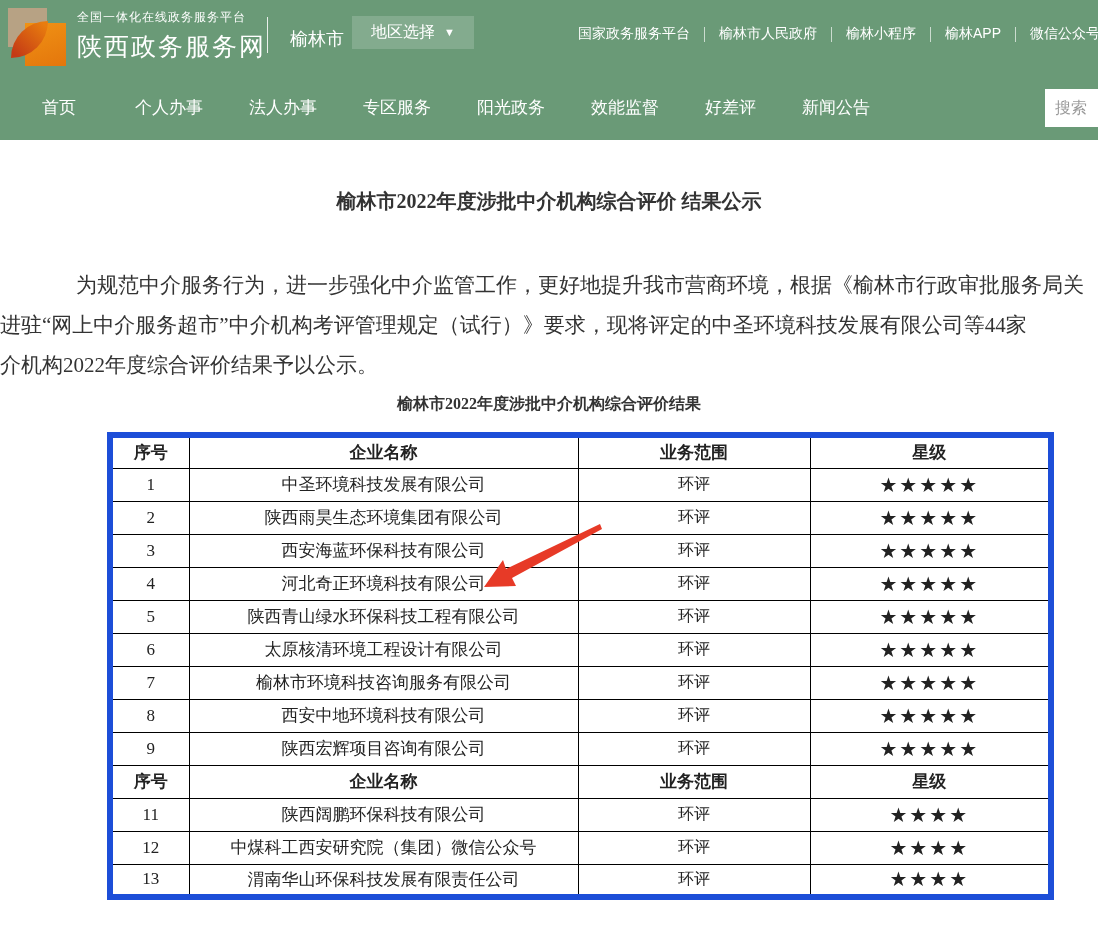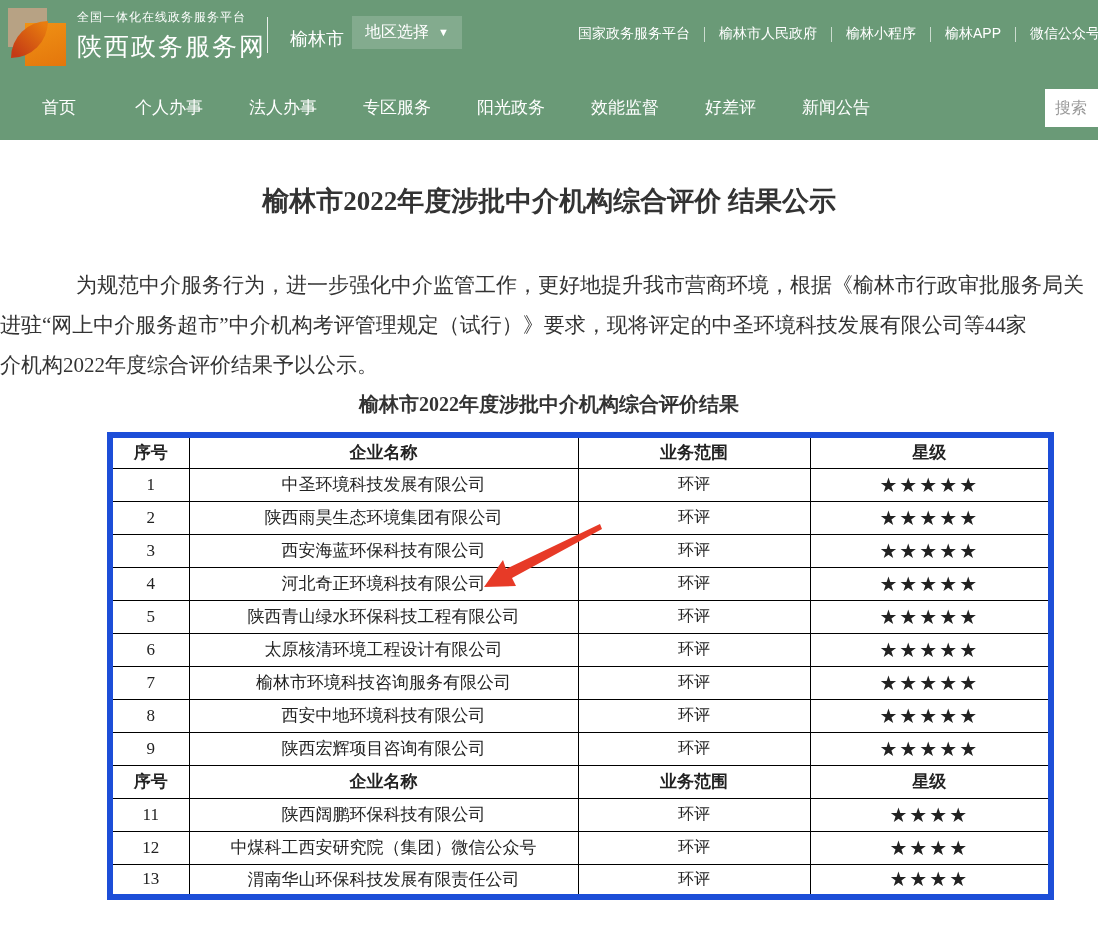--- a/index.html
+++ b/index.html
@@ -13,47 +13,47 @@
   .logo .sq-orange { position:absolute; left:17px; top:15px; width:41px; height:43px;
       background:linear-gradient(160deg,#f09214 0%,#e4760c 100%); }
   .logo .leaf { position:absolute; left:3px; top:13px; width:37px; height:37px;
       background:linear-gradient(45deg,#c43a16 10%,#e87c0e 90%);
       border-radius:100% 0 100% 0; }
   .brand { position:absolute; left:77px; top:9px; }
   .brand-small { font-size:12px; letter-spacing:1px; }
   .brand-big { font-size:25px; letter-spacing:2px; margin-top:4px; font-weight:500; }
   .v-divider { position:absolute; left:267px; top:17px; width:1px; height:36px; background:rgba(255,255,255,.85); }
   .city { position:absolute; left:290px; top:27px; font-size:18px; }
-  .region-btn { position:absolute; left:352px; top:16px; height:33px; padding:0 13px;
+  .region-btn { position:absolute; left:352px; top:16px; height:33px; padding:0 19px;
       background:rgba(255,255,255,.17); border:none; color:#fff; font-size:16px;
       display:flex; align-items:center; gap:9px; cursor:pointer; font-family:inherit; }
   .caret { font-size:11px; line-height:1; }
   .top-links { position:absolute; left:578px; top:25px; display:flex; align-items:center;
       white-space:nowrap; font-size:14px; }
   .top-link { cursor:pointer; }
   .top-sep { display:inline-block; width:1px; height:15px; background:rgba(255,255,255,.65); margin:0 14px; }
 
   
   .nav { position:relative; height:65px; background:#6a9a77; color:#fff;
       display:flex; align-items:center; padding-left:42px; gap:46px; }
   .nav-item { font-size:17px; cursor:pointer; }
   .nav-item:first-child { margin-right:13px; }
   .search-box { position:absolute; left:1045px; top:14px; width:150px; height:38px;
       background:#fff; border:none; outline:none; padding:0 10px; font-size:16px;
       color:#333; font-family:inherit; }
   .search-box::placeholder { color:#9a9a9a; }
 
   
   .content { color:#333; font-family:"Liberation Serif", serif; }
-  .page-title { margin-top:45px; text-align:center; font-size:27px; font-weight:bold;
+  .page-title { margin-top:45px; text-align:center; font-size:20px; font-weight:bold;
       line-height:32px; color:#333; }
   .paragraph { margin-top:48px; font-size:21px; }
   .para-line { white-space:nowrap; height:40px; line-height:40px; padding-left:0; }
   .para-line:first-child { padding-left:76px; }
-  .table-caption { margin-top:8px; text-align:center; font-size:20px; font-weight:bold;
+  .table-caption { margin-top:8px; text-align:center; font-size:16px; font-weight:bold;
       line-height:22px; }
 
   
   table.eval { margin:17px 0 0 107px; border-collapse:collapse; table-layout:fixed;
       width:941px; border:6px solid #1d4ed8; font-family:"Liberation Serif", serif; }
   table.eval th, table.eval td { border:1px solid #000; height:33px; padding:0;
       color:#222; text-align:center; vertical-align:middle; }
   table.eval th { font-size:17px; font-weight:bold; }
   td.c-num { font-size:17px; }
   td.c-name { text-align:left; padding-left:14px; font-size:17px; }

